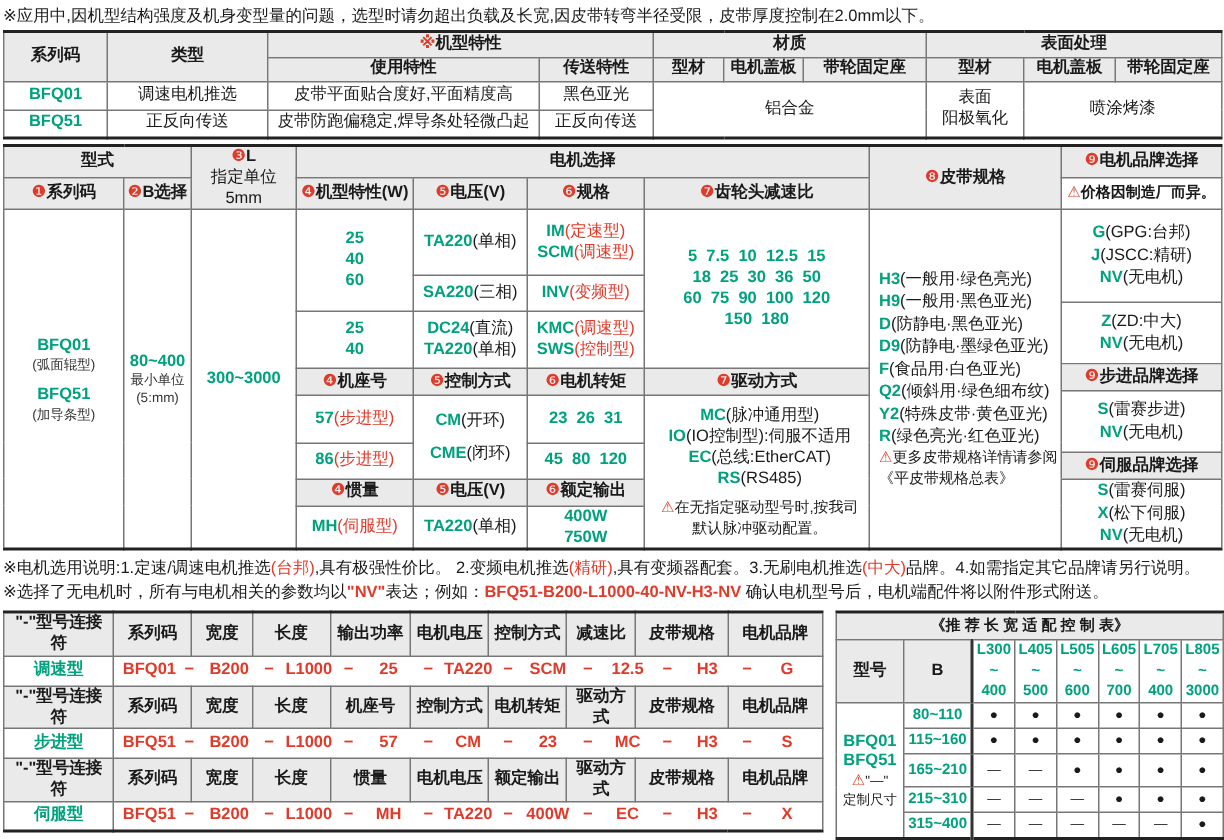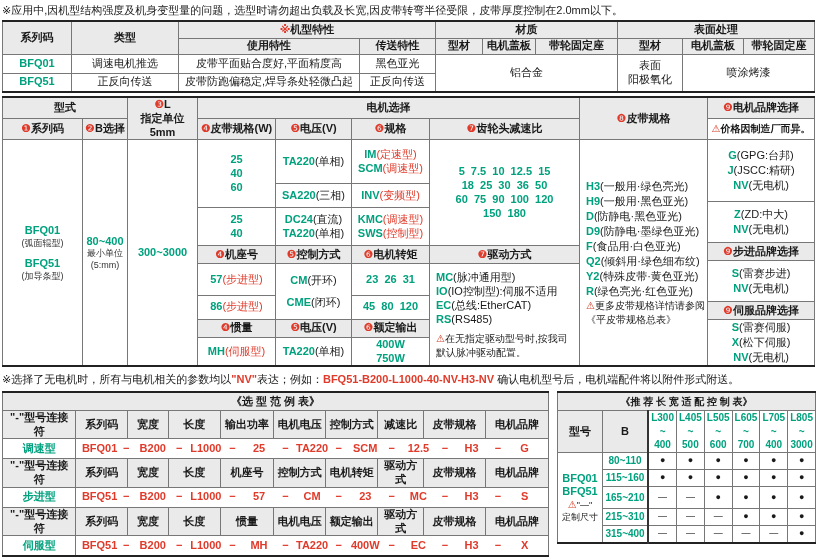--- a/index.html
+++ b/index.html
@@ -13,21 +13,21 @@
   .g{color:#00a17e;font-weight:bold;}
   .r{color:#e03a2a;}
   .rb{color:#e03a2a;font-weight:bold;}
   .marker{color:#e03a2a;font-weight:normal;}
   .warn{color:#d6452f;font-size:10px;}
   .pre{white-space:pre-line;}
   .prew{white-space:pre-wrap;}
   .sub{font-size:9px;color:#333;font-weight:normal;}
   .small{font-size:10px;}
   .top-note{font-size:11px;padding:3px 2px 2px 2px;letter-spacing:0;}
-  .left{text-align:left;padding-left:6px;margin-top:32px;}
+  .left{text-align:center;padding-left:6px;margin-top:32px;}
   .brand-stack{display:flex;flex-direction:column;height:100%;}
   .brand-sec{border-bottom:1px solid #777;display:flex;flex-direction:column;justify-content:center;}
   .brand-sec:last-child{border-bottom:none;}
   .brand-hd{background:#eaeaea;font-weight:bold;border-bottom:1px solid #777;
             display:flex;align-items:center;justify-content:center;height:17px;flex:none;}
   .bi{line-height:15px;}
   .belt-wrap{display:flex;flex-direction:column;height:100%;justify-content:space-between;
              text-align:left;padding:4px 2px 4px 6px;}
   .belt-item{line-height:15px;}
   .note-line{font-size:11px;line-height:16px;padding-left:2px;}
@@ -108,30 +108,30 @@
         <col style="width:78px">
         <col style="width:150px">
         <col style="width:128px">
         <col style="width:107px">
       </colgroup>
     <tbody>
         <tr style="height:20px">
       <td class="hd" colspan="2"><span>型式</span></td>
       <td class="hd" rowspan="2">
         <div><span class="marker">❸</span><span>L</span></div>
-        <div style="font-weight:bold">指定单位5mm</div>
+        <div style="font-weight:normal">指定单位5mm</div>
       </td>
       <td class="hd" colspan="4"><span>电机选择</span></td>
       <td class="hd" rowspan="2"><span class="marker">❽</span><span>皮带规格</span></td>
       <td class="hd"><span class="marker">❾</span><span>电机品牌选择</span></td>
     </tr>
     <tr style="height:20px">
       <td class="hd"><span class="marker">❶</span><span>系列码</span></td>
       <td class="hd"><span class="marker">❷</span><span>B选择</span></td>
-      <td class="hd"><span class="marker">❹</span><span>皮带规格(W)</span></td>
+      <td class="hd"><span class="marker">❹</span><span>机型特性(W)</span></td>
       <td class="hd"><span class="marker">❺</span><span>电压(V)</span></td>
       <td class="hd"><span class="marker">❻</span><span>规格</span></td>
       <td class="hd"><span class="marker">❼</span><span>齿轮头减速比</span></td>
       <td><span class="warn">⚠</span><span class="small" style="font-weight:bold">价格因制造厂而异。</span></td>
     </tr>
     <tr style="height:44px">
       <td rowspan="8">
         <div class="g">BFQ01</div>
         <div class="sub">(弧面辊型)</div>
         <div style="height:8px"></div>
@@ -253,43 +253,43 @@
       <td><span class="g">MH</span><span class="r">(伺服型)</span></td>
       <td><span class="g">TA220</span><span>(单相)</span></td>
       <td><span class="g pre">400W
 750W</span></td>
     </tr>
   </tbody>
     </table>
 
   <div class="notes">
     <div class="note-line">
+      <span>※电机选用说明:1.定速/调速电机推选</span><span class="r">(台邦)</span><span>,具有极强性价比。 2.变频电机推选</span><span class="r">(精研)</span><span>,具有变频器配套。3.无刷电机推选</span><span class="r">(中大)</span><span>品牌。4.如需指定其它品牌请另行说明。</span>
+    </div>
+    <div class="note-line">
       <span>※选择了无电机时，所有与电机相关的参数均以</span><span class="rb">"NV"</span><span>表达；例如：</span><span class="rb">BFQ51-B200-L1000-40-NV-H3-NV</span><span> 确认电机型号后，电机端配件将以附件形式附送。</span>
     </div>
   </div>
 
   <div class="bottom">
 
     <table class="tbl" style="margin-left:0">
       <colgroup>
           <col style="width:78px">
           <col style="width:54px">
           <col style="width:42px">
           <col style="width:54px">
           <col style="width:56px">
           <col style="width:54px">
           <col style="width:54px">
           <col style="width:48px">
           <col style="width:64px">
           <col style="width:66px">
         </colgroup>
       <tbody>
-          <tr style="height:18px">
-        <td class="hd" colspan="10"><span>《选 型 范 例 表》</span></td>
-      </tr>
       <tr style="height:20px">
         <td class="hd"><span>"-"型号连接符</span></td>
         <td class="hd"><span>系列码</span></td>
         <td class="hd"><span>宽度</span></td>
         <td class="hd"><span>长度</span></td>
         <td class="hd"><span>输出功率</span></td>
         <td class="hd"><span>电机电压</span></td>
         <td class="hd"><span>控制方式</span></td>
         <td class="hd"><span>减速比</span></td>
         <td class="hd"><span>皮带规格</span></td>

